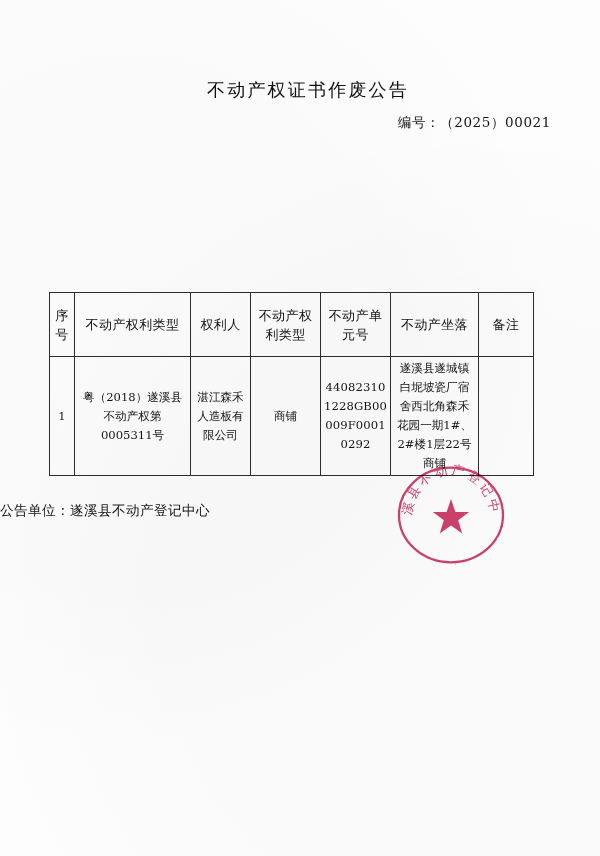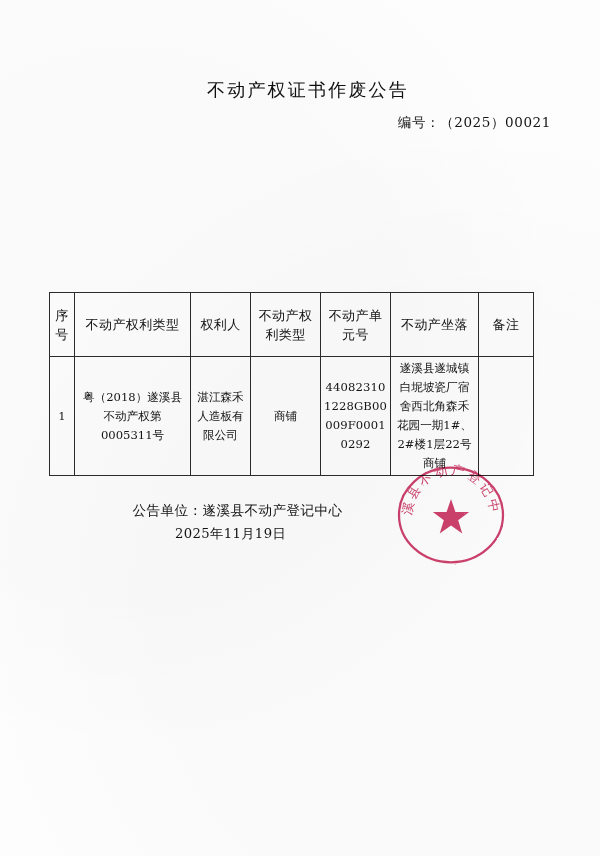--- a/index.html
+++ b/index.html
@@ -122,21 +122,21 @@
   .cell-type  { font-size: 12px; }
 
   
   .signature {
     position: absolute;
     top: 498px;
     left: 0;
     width: 532px;
     padding-right: 57px;
     box-sizing: border-box;
-    text-align: center;
+    text-align: left;
     font-size: 13.6px;
     line-height: 24px;
     color: #141414;
     letter-spacing: 0.4px;
     z-index: 3;
   }
   .signature .sig-date {
     display: block;
     padding-right: 14px;
     font-size: 13.2px;
@@ -198,21 +198,20 @@
         <td class="cell-type">商铺</td>
         <td class="cell-unit">440823101228GB00009F00010292</td>
         <td class="cell-loc">遂溪县遂城镇白坭坡瓷厂宿舍西北角森禾花园一期1#、2#楼1层22号商铺</td>
         <td class="cell-note"></td>
       </tr>
     </tbody>
   </table>
 
   <div class="signature">
     <span>公告单位：</span><span>遂溪县不动产登记中心</span>
-    <span class="sig-date">2025年11月19日</span>
   </div>
 
   <div class="stamp">
     <svg viewBox="0 0 120 110" xmlns="http://www.w3.org/2000/svg" aria-hidden="true">
       <defs>
         <path id="arcPath" d="M 18,58 A 42,46 0 0 1 102,58" fill="none"></path>
         <filter id="rough">
           <feTurbulence type="fractalNoise" baseFrequency="0.85" numOctaves="3" result="n"></feTurbulence>
           <feDisplacementMap in="SourceGraphic" in2="n" scale="1.6"></feDisplacementMap>
         </filter>

